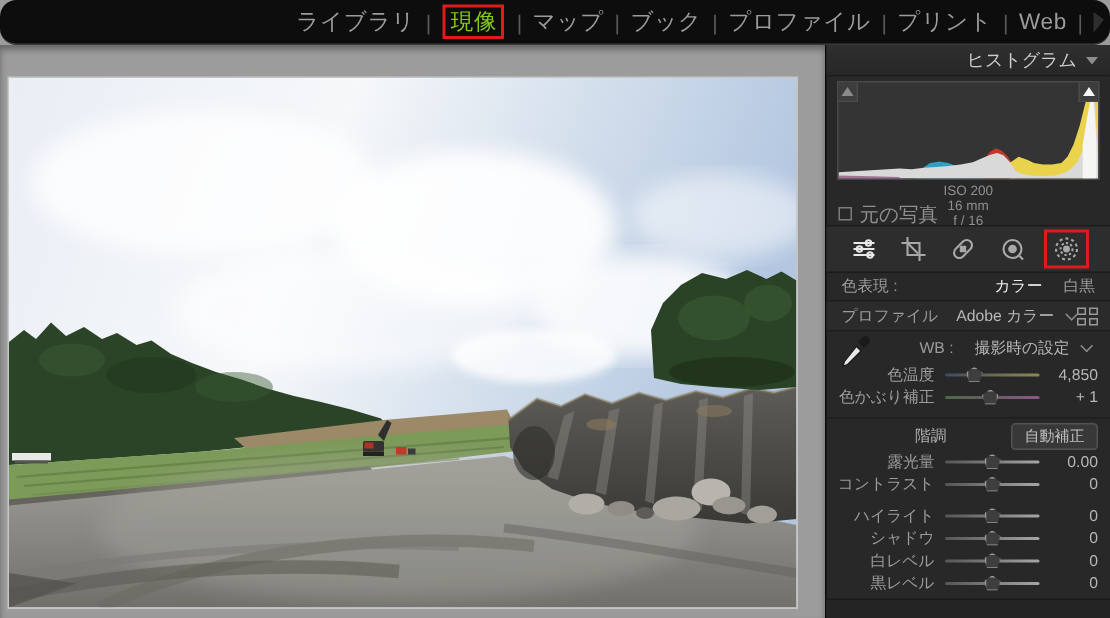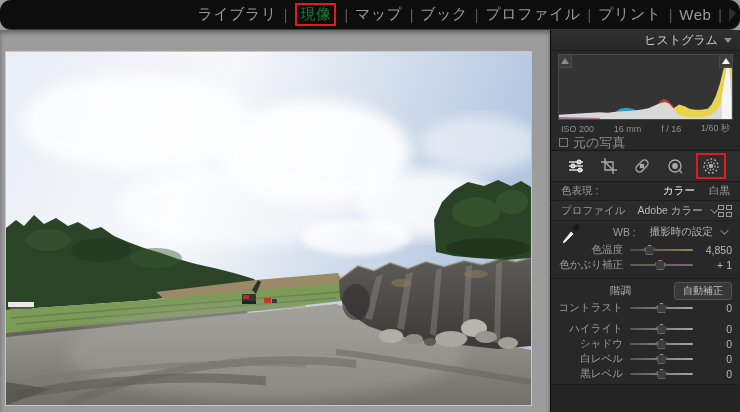--- a/index.html
+++ b/index.html
@@ -5,21 +5,21 @@
   * { margin:0; padding:0; box-sizing:border-box; }
   html,body { background:#000; }
   body { font-family:"Liberation Sans","DejaVu Sans",sans-serif; }
   #app { position:relative; width:740px; height:412px; overflow:hidden; background:#9c9c9c; }
 
   
   #topbar { position:absolute; left:0; top:0; width:740px; height:30px; background:#0d0d0d;
             display:flex; align-items:center; justify-content:flex-end; padding-right:2px;
             border-bottom:1px solid #3a3a3a;border-radius:11px; }
   .nav-item { color:#9b9b9b; font-size:15px; letter-spacing:.5px; white-space:nowrap; cursor:default; }
-  .nav-item.active { color:#15803d; }
+  .nav-item.active { color:#84cc16; }
   .red-box { border:2px solid var(--annot,#e01b1b); padding:0 3px; margin:0 1px; }
   .nav-sep { color:#5b5b5b; font-size:14px; margin:0 7px; }
   .cursor-glyph { width:0; height:0; border-left:7px solid #2e2e2e; border-top:5px solid transparent;
                   border-bottom:9px solid transparent; margin-right:2px; }
 
   
   #canvas { position:absolute; left:0; top:30px; width:550px; height:382px; background:#9c9c9c;
             box-shadow: inset 0 3px 4px rgba(0,0,0,.35); }
   #photo { position:absolute; left:6px; top:22px; width:525px; height:353px;
            outline:1px solid #c6c6c6; background:#dfe6ee; }
@@ -39,21 +39,21 @@
   #hist-box svg { position:absolute; left:0; top:0; width:100%; height:100%; }
   .clip-btn { position:absolute; top:0; width:13px; height:13px; background:#3d3d3d;
               display:flex; align-items:center; justify-content:center; border:1px solid #4a4a4a; }
   .clip-btn.left { left:0; border-left:none; border-top:none; }
   .clip-btn.right { right:0; border-right:none; border-top:none; }
   .clip-tri { width:0; height:0; border-left:4px solid transparent; border-right:4px solid transparent; }
   .clip-tri.dim { border-bottom:6px solid #8a8a8a; }
   .clip-tri.bright { border-bottom:6px solid #f5f5f5; }
 
   #exif-row { display:flex; justify-content:space-between; padding:0 10px; height:13px;
-              align-items:center; color:#8f8f8f; font-size:9px; }
+              align-items:center; color:#8f8f8f; font-size:9px;flex-direction:column; }
   #orig-row { display:flex; align-items:center; gap:5px; height:16px; padding-left:8px;
               border-bottom:1px solid #1a1a1a; }
   #orig-checkbox { width:9px; height:9px; border:1px solid #7c7c7c; background:transparent; }
   #orig-row span { color:#8f8f8f; font-size:13px; }
 
   #toolstrip { height:31px; background:#2d2d2d; border-bottom:1px solid #1a1a1a;
                display:flex; align-items:center; justify-content:center; gap:13px; }
   .tool { display:flex; align-items:center; justify-content:center; width:20px; height:20px; }
   .tool svg { stroke:#a8a8a8; fill:none; stroke-width:1.4; }
   .tool.active svg { stroke:#e8e8e8; }
@@ -345,20 +345,28 @@
 
     <div id="tone-gap"></div>
 
     <div id="tone-header">
       <span class="t-label">階調</span>
       <span id="auto-btn">自動補正</span>
     </div>
 
     <div id="tone-main">
         <div class="slider-row">
+          <span class="s-label">露光量</span>
+          <div class="s-track-wrap">
+            <div class="s-track"></div>
+            <div class="s-thumb" style="left: 50%;"></div>
+          </div>
+          <span class="s-value">0.00</span>
+        </div>
+        <div class="slider-row">
           <span class="s-label">コントラスト</span>
           <div class="s-track-wrap">
             <div class="s-track"></div>
             <div class="s-thumb" style="left: 50%;"></div>
           </div>
           <span class="s-value">0</span>
         </div>
       </div>
     <div id="mid-gap"></div>
     <div id="tone-presence">

